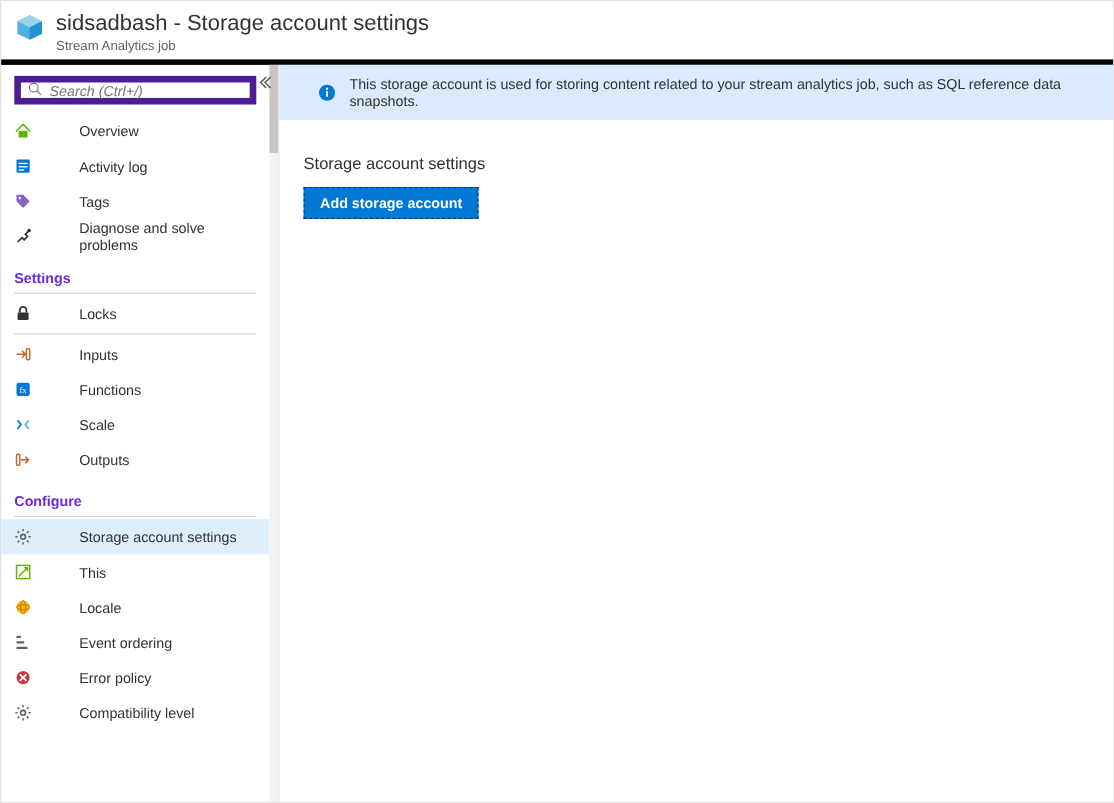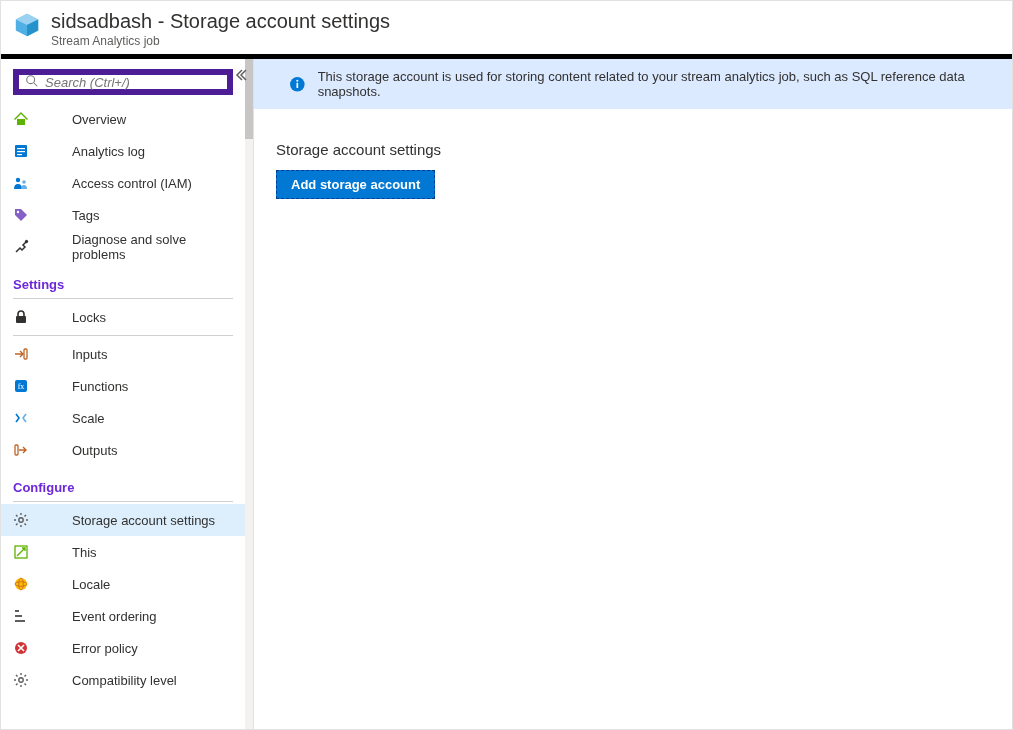--- a/index.html
+++ b/index.html
@@ -202,32 +202,21 @@
       </div>
       <div class="nav-item">
         <span class="nav-icon">
             <svg viewBox="0 0 16 16">
               <rect x="2" y="2" width="12" height="12" rx="1" fill="#0078d4"></rect>
               <rect x="4" y="5" width="8" height="1.2" fill="#fff"></rect>
               <rect x="4" y="8" width="8" height="1.2" fill="#fff"></rect>
               <rect x="4" y="11" width="5" height="1.2" fill="#fff"></rect>
             </svg>
           </span>
-        <span class="nav-label">Analytics log</span>
-      </div>
-      <div class="nav-item">
-        <span class="nav-icon">
-            <svg viewBox="0 0 16 16">
-              <circle cx="5" cy="5" r="2.2" fill="#0078d4"></circle>
-              <path d="M1 14 Q1 9 5 9 Q9 9 9 14" fill="#0078d4"></path>
-              <circle cx="11" cy="7" r="1.8" fill="#69afe5"></circle>
-              <path d="M8 14 Q8 10 11 10 Q14 10 14 14" fill="#69afe5"></path>
-            </svg>
-          </span>
-        <span class="nav-label">Access control (IAM)</span>
+        <span class="nav-label">Activity log</span>
       </div>
       <div class="nav-item">
         <span class="nav-icon">
             <svg viewBox="0 0 16 16">
               <path d="M2 2 L8 2 L14 8 L8 14 L2 8 Z" fill="#8661c5"></path>
               <circle cx="5" cy="5" r="1.2" fill="#fff"></circle>
             </svg>
           </span>
         <span class="nav-label">Tags</span>
       </div>

